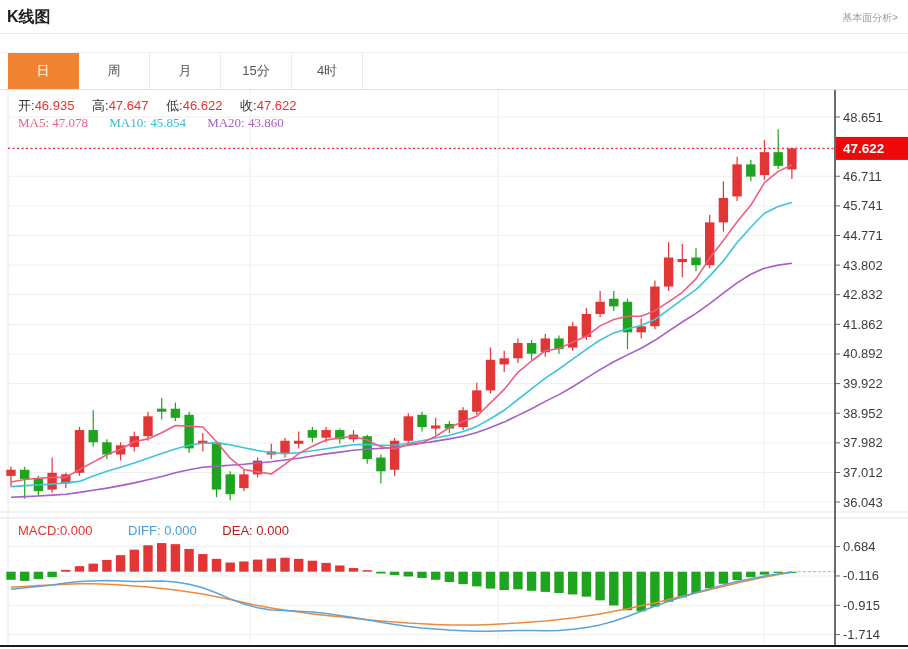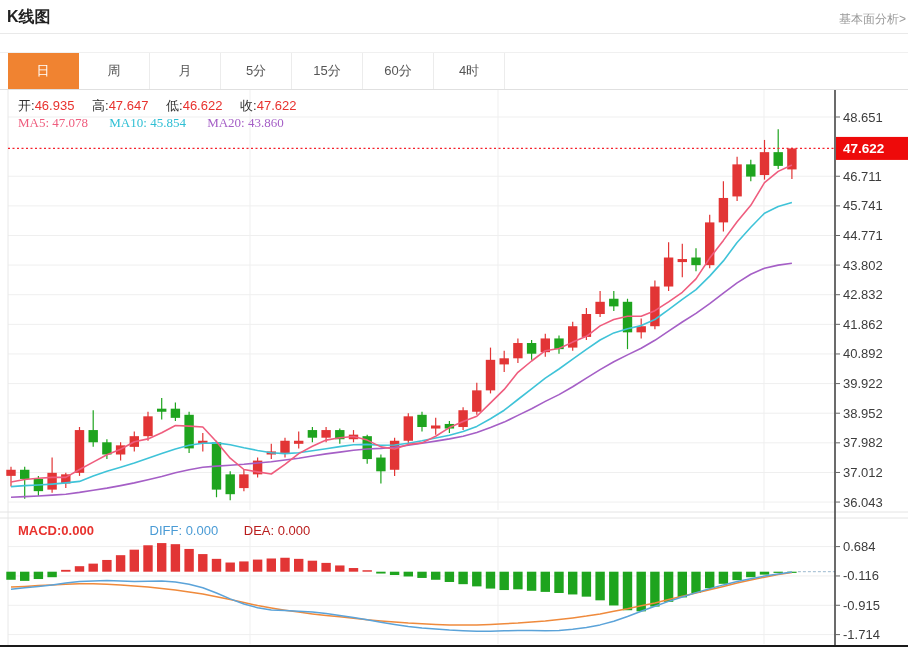--- a/index.html
+++ b/index.html
@@ -1,37 +1,37 @@
 <!DOCTYPE html>
 <html><head>
 <meta charset="utf-8">
 <style>
   html,body{margin:0;padding:0;background:#fff;}
   body{width:908px;height:649px;position:relative;overflow:hidden;
        font-family:"Liberation Sans","DejaVu Sans",sans-serif;color:#333;}
   .abs{position:absolute;}
   .page-title{left:7px;top:7px;font-size:16px;font-weight:bold;color:#222;}
-  .fund-link{right:2px;top:11px;font-size:12px;color:#999;cursor:pointer;}
+  .fund-link{right:10px;top:11px;font-size:10px;color:#999;cursor:pointer;}
   .divider{left:0;top:33px;width:908px;height:1px;background:#e9e9e9;}
   .tabbar{left:0;top:52px;width:908px;height:36px;border-top:1px solid #f0f0f0;
           border-bottom:1px solid #e0e0e0;background:#fff;display:flex;}
   .tabbar .spacer{width:8px;}
   .tab{width:70px;height:36px;line-height:36px;text-align:center;font-size:13px;
        color:#555;border-right:1px solid #ececec;cursor:pointer;background:#fff;}
   .tab.active{background:#f08331;color:#fff;border-right:1px solid #f08331;}
   .info-row{left:18px;top:97px;font-size:13px;white-space:nowrap;z-index:5;}
   .info-row .lbl{color:#333;margin-left:14px;}
   .info-row .lbl:first-child{margin-left:0;}
   .val-red{color:#e8322e;}
   .ma-row{left:18px;top:115px;font-size:13px;white-space:nowrap;z-index:5;font-family:Liberation Serif, serif;}
   .ma5{color:#ef5d7e;margin-right:18px;}
   .ma10{color:#2fbfd4;margin-right:18px;}
   .ma20{color:#a55fc6;}
   .macd-row{left:18px;top:523px;font-size:13px;white-space:nowrap;z-index:5;}
-  .macd-m{color:#e8322e;margin-right:28px;font-weight:bold;}
+  .macd-m{color:#e8322e;margin-right:8px;}
   .macd-diff{color:#4a9bd5;margin-right:22px;margin-left:24px;}
   .macd-dea{color:#b91c1c;}
   svg{position:absolute;left:0;top:0;}
   svg text{font-family:"Liberation Sans","DejaVu Sans",sans-serif;}
 </style>
 </head>
 <body>
 
 <svg id="chart-svg" width="908" height="649" viewBox="0 0 908 649">
     <line x1="8" x2="835" y1="117" y2="117" stroke="#efefef"></line>
@@ -283,23 +283,21 @@
 
 <div class="abs page-title">K线图</div>
 <div class="abs fund-link">基本面分析&gt;</div>
 <div class="abs divider"></div>
 
 <div class="abs tabbar">
   <div class="spacer"></div>
   <div class="tab active">日</div>
   <div class="tab">周</div>
   <div class="tab">月</div>
-  <div class="tab">5分</div>
   <div class="tab">15分</div>
-  <div class="tab">60分</div>
   <div class="tab">4时</div>
 </div>
 
 <div class="abs info-row">
   <span class="lbl">开:</span><span class="val-red">46.935</span>
   <span class="lbl">高:</span><span class="val-red">47.647</span>
   <span class="lbl">低:</span><span class="val-red">46.622</span>
   <span class="lbl">收:</span><span class="val-red">47.622</span>
 </div>
 

